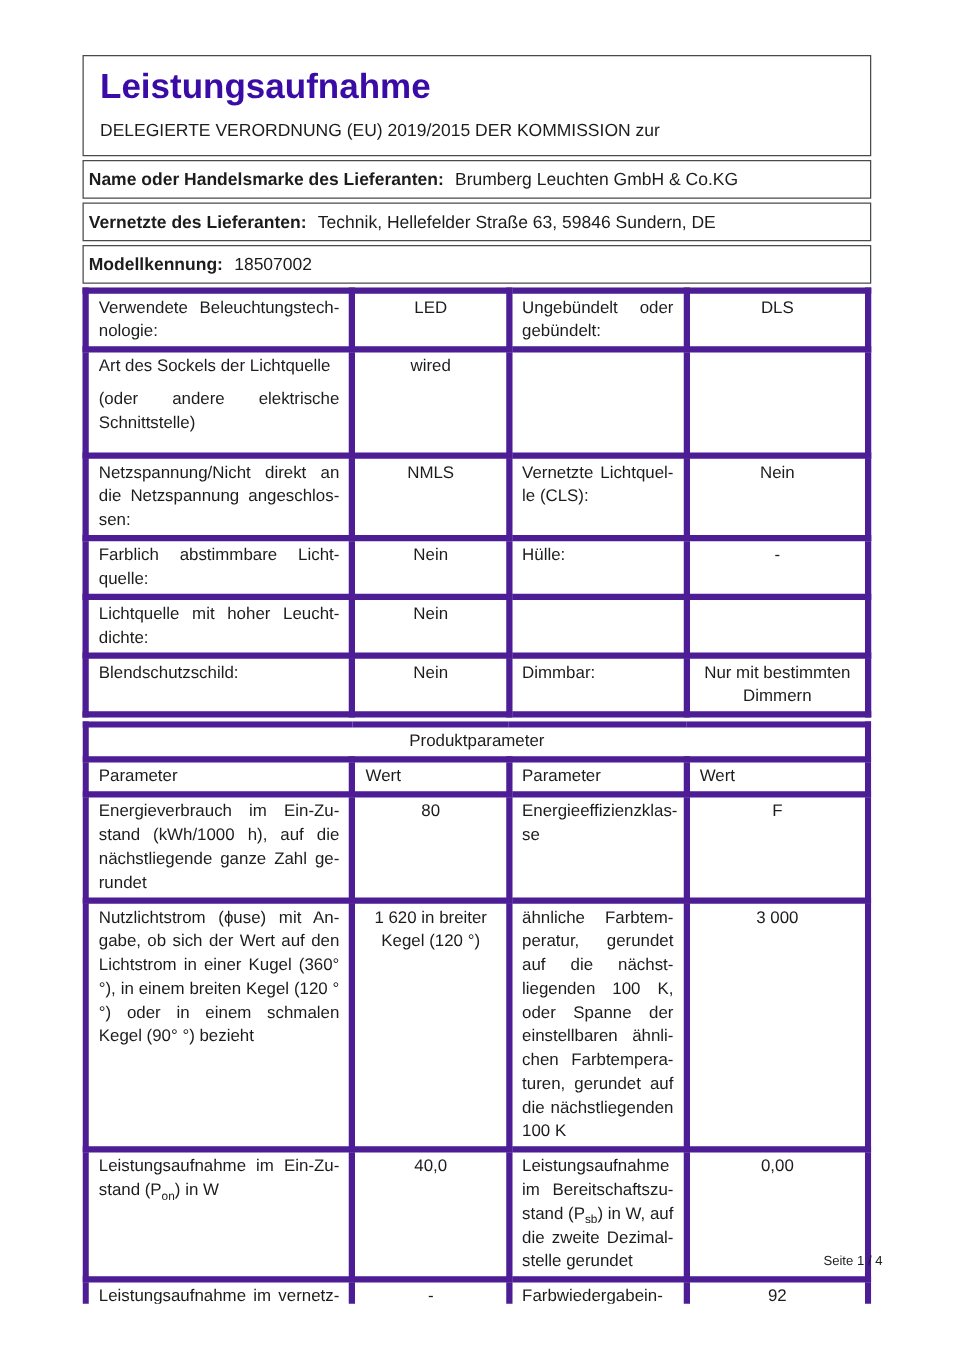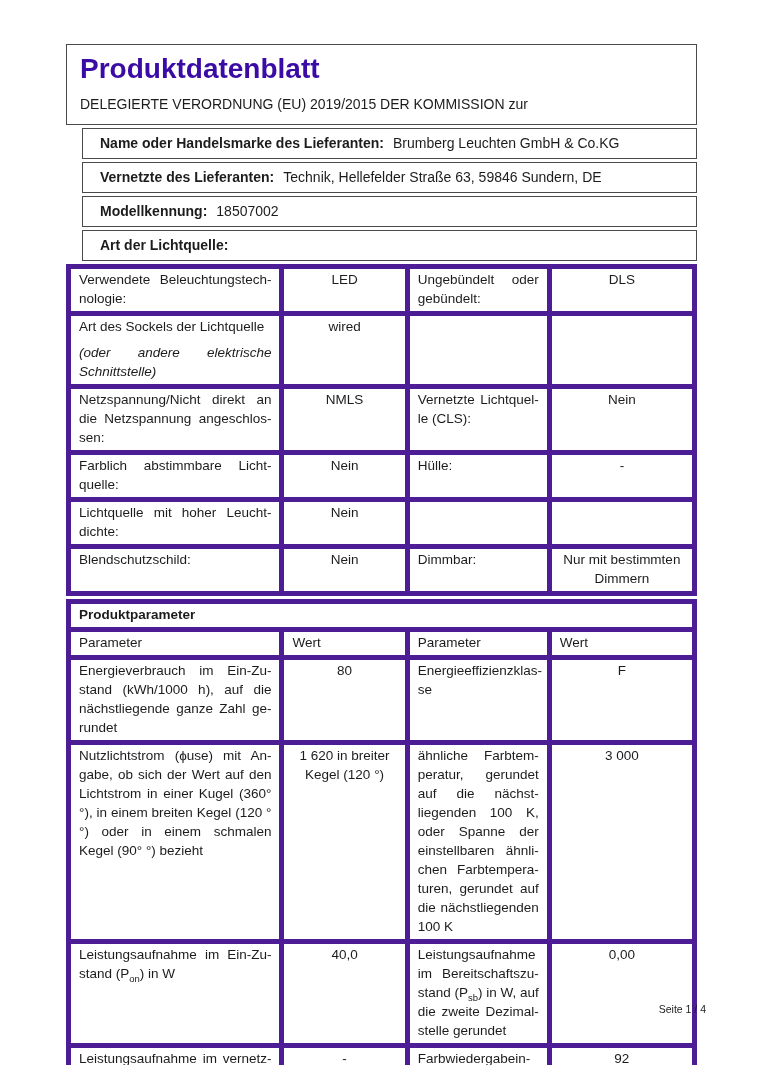--- a/index.html
+++ b/index.html
@@ -27,81 +27,78 @@
     background: #fff;
   }
   .titlebox { padding: 7px 13px 9px 13px; }
   .doc-title {
     font-size: 28px;
     line-height: 33px;
     font-weight: bold;
     margin: 0 0 9px 0;
   }
   .subtitle div { font-size: 14px; line-height: 21px; }
-  .inforow { padding: 5px 17px; font-size: 14px; line-height: 19px; margin-left: 16px; }
+  .inforow { padding: 5px 4px; font-size: 14px; line-height: 19px; }
   .inforow .lbl { font-weight: bold; }
   .inforow .val { margin-left: 9px; }
   table {
     width: 100%;
     border-collapse: collapse;
     table-layout: fixed;
   }
   td {
     border: 5px solid #4c1d95;
     padding: 1px 8px 3px 8px;
     vertical-align: top;
     hyphens: manual;
     -webkit-hyphens: manual;
   }
   td p { margin: 0 0 7px 0; }
-  td p:last-child { margin-bottom: 0; font-style: italic; }
+  td p:last-child { margin-bottom: 12px; }
   .j { text-align: justify; }
   .c { text-align: center; }
-  .band { font-weight: bold; }
+  .band { text-align: center; font-weight: normal; }
   .cont { text-align-last: justify; }
   sub { font-size: 9.5px; line-height: 0; }
   .pp-wrap { height: 466px; overflow: hidden; }
   .cutrow td { height: 110px; }
   .footer {
     position: absolute;
     top: 1003px;
     right: 58px;
     font-size: 10.5px;
     line-height: 13px;
     color: #1c1c1c;
   }
 </style>
 </head>
 <body>
 
 <div class="page">
   <div class="content">
 
     <div class="box titlebox">
-      <div class="doc-title" style="color: rgb(58, 11, 165);">Produktdatenblatt</div>
+      <div class="doc-title" style="color: rgb(58, 11, 165);">Leistungsaufnahme</div>
       <div class="subtitle">
         <div>DELEGIERTE VERORDNUNG (EU) 2019/2015 DER KOMMISSION zur</div>
       </div>
     </div>
 
     <div class="box inforow">
       <span class="lbl">Name oder Handelsmarke des Lieferanten:</span><span class="val">Brumberg Leuchten GmbH &amp; Co.KG</span>
     </div>
 
     <div class="box inforow">
       <span class="lbl">Vernetzte des Lieferanten:</span><span class="val">Technik, Hellefelder Straße 63, 59846 Sundern, DE</span>
     </div>
 
     <div class="box inforow">
       <span class="lbl">Modellkennung:</span><span class="val">18507002</span>
     </div>
 
-    <div class="box inforow">
-      <span class="lbl">Art der Lichtquelle:</span>
-    </div>
 
     <div class="box" style="border:none; margin-bottom:3px;">
       <table>
         <colgroup>
             <col style="width:34.1%">
             <col style="width:20%">
             <col style="width:22.7%">
             <col style="width:23.2%">
           </colgroup>
         <tbody>

